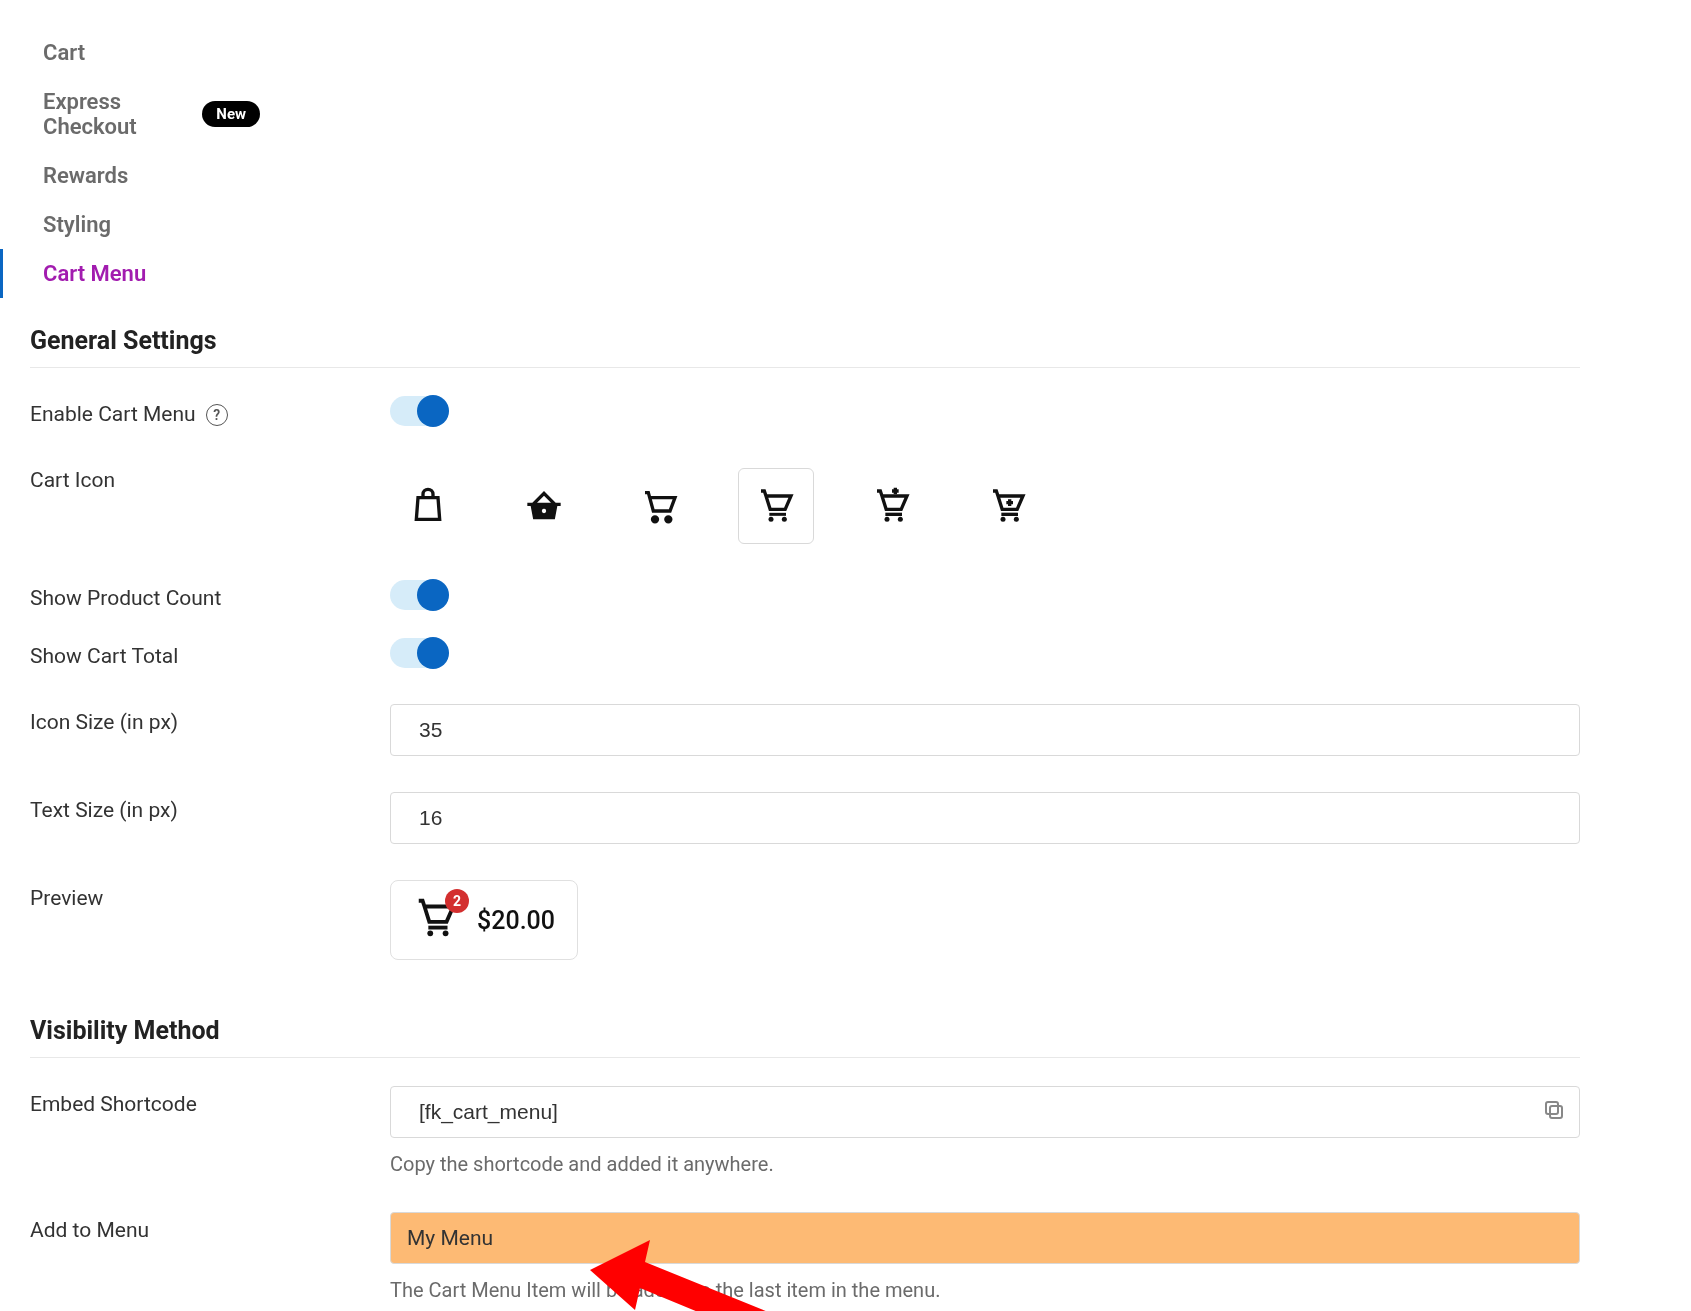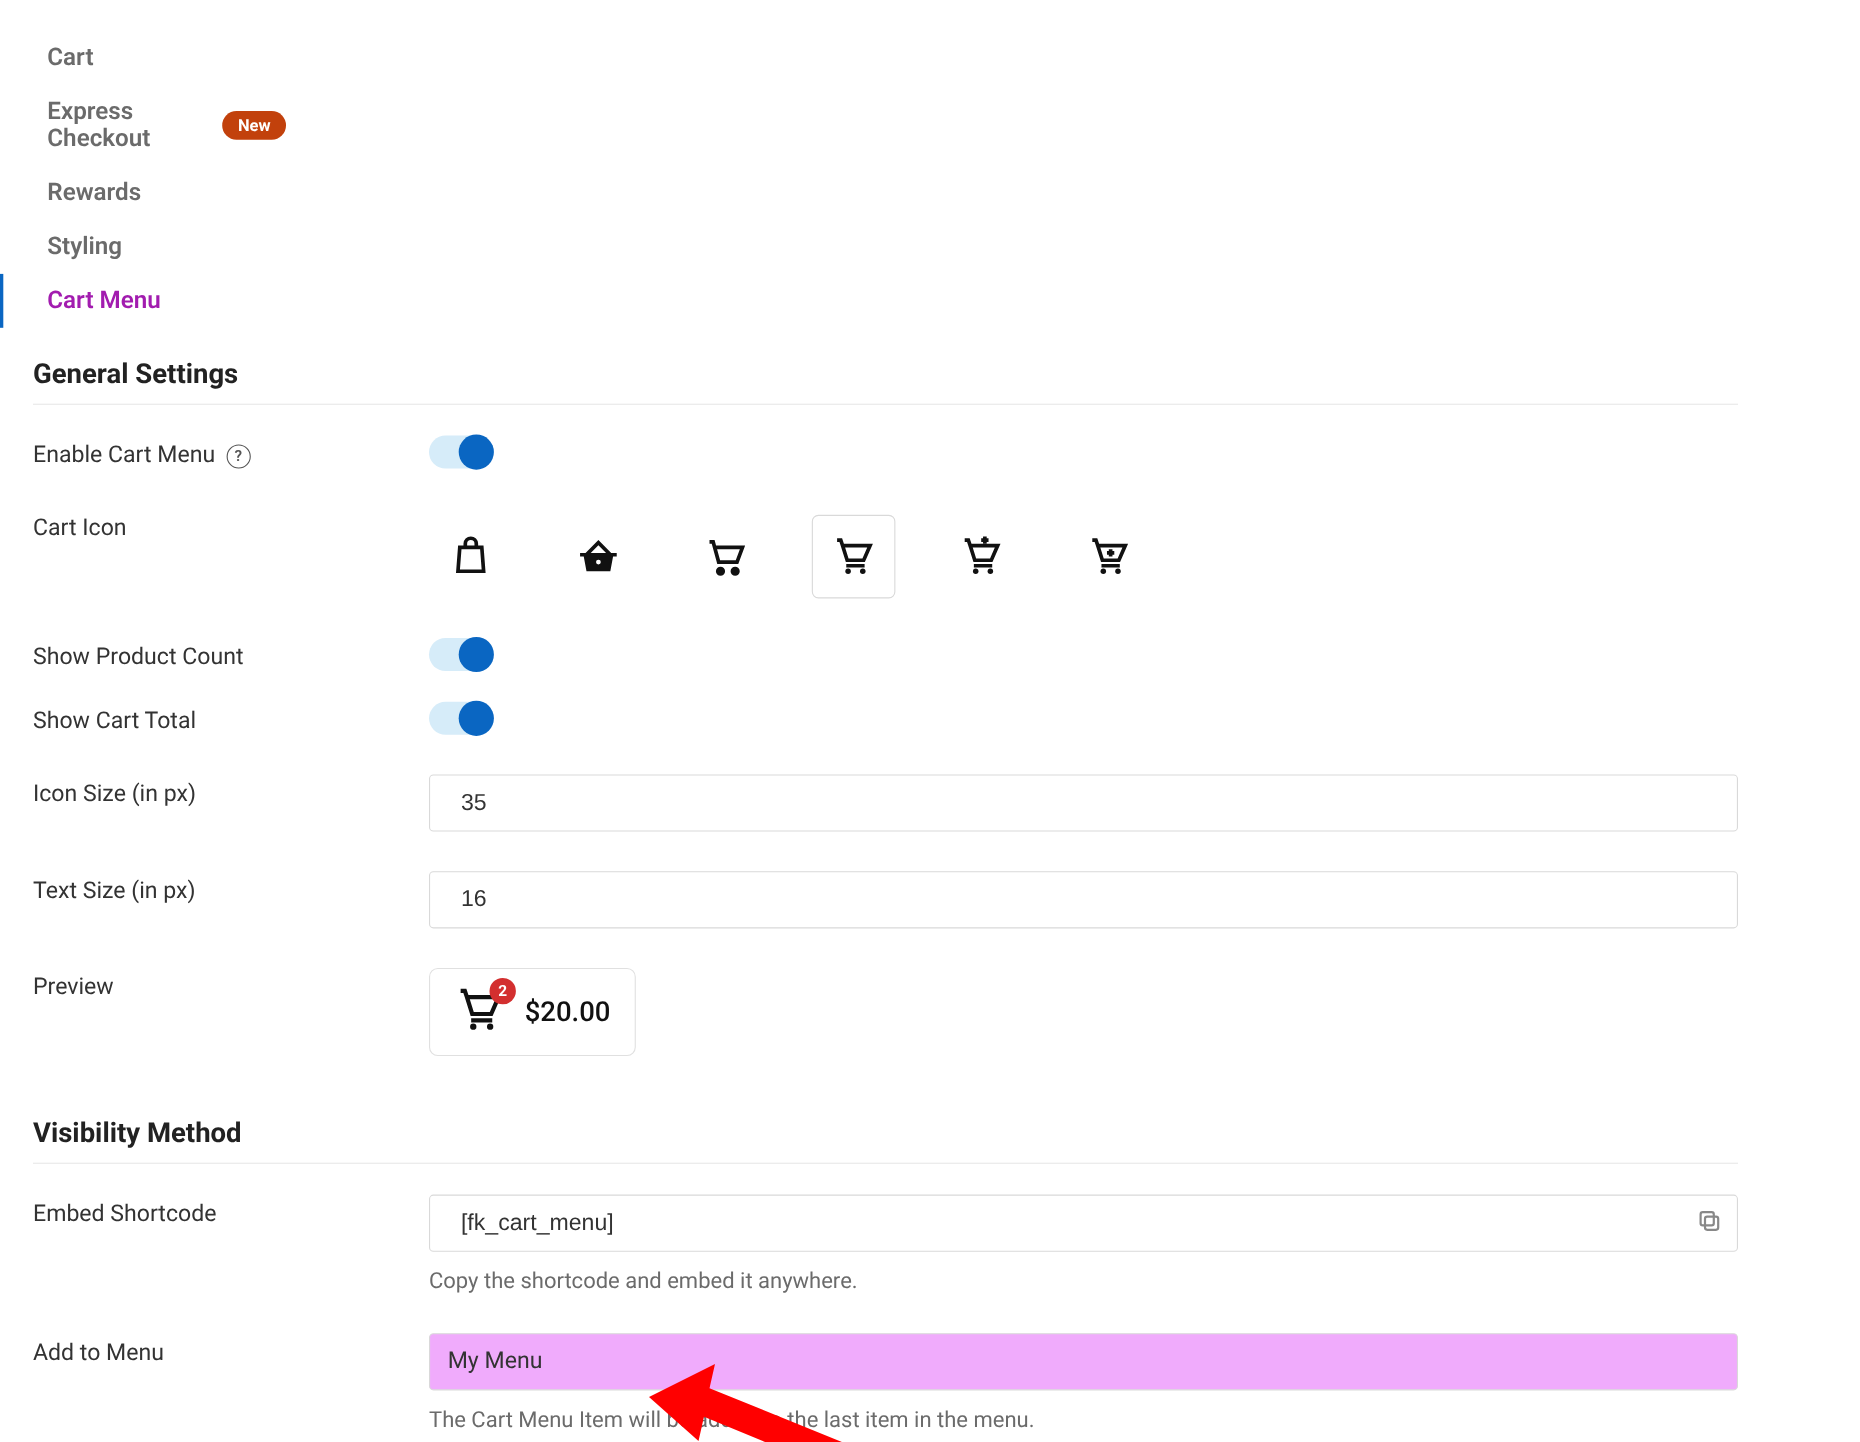--- a/index.html
+++ b/index.html
@@ -2,39 +2,39 @@
 <html><head>
 <meta charset="utf-8">
 <style>
   * { box-sizing: border-box; margin: 0; padding: 0; }
   body { font-family: -apple-system, BlinkMacSystemFont, "Segoe UI", Roboto, Helvetica, Arial, sans-serif; background:#fff; color:#1e1e1e; }
   .app { display:flex; min-height:100vh;flex-direction:column; }
   
   .sidebar { width:260px; padding:28px 0 0 0; }
   .side-item { padding:12px 0 12px 40px; font-size:22px; font-weight:600; color:#6b6b6b; cursor:pointer; border-left:3px solid transparent; display:flex; align-items:center; gap:12px;}
   .side-item.active { color:#a21caf; border-left:3px solid #0a66c2; }
-  .badge { background:#c2410c; color:#fff; font-size:15px; font-weight:700; padding:4px 14px; border-radius:20px; }
+  .badge { background:#000000; color:#fff; font-size:15px; font-weight:700; padding:4px 14px; border-radius:20px; }
   
   .main { flex:1; padding:28px 60px 80px 30px; max-width:1640px;}
   .section-title { font-size:25px; font-weight:700; color:#222; padding-bottom:12px; border-bottom:1px solid #e8e8e8; margin-bottom:28px;}
   .row { display:flex; align-items:flex-start; margin-bottom:36px; }
   .row.tight { margin-bottom:28px; }
   .label-col { width:360px; padding-top:6px; font-size:21px; color:#333; display:flex; align-items:flex-end; gap:10px;}
   .field-col { flex:1; }
   
   .toggle { position:relative; width:58px; height:30px; background:#d6ecf9; border-radius:30px; cursor:pointer; }
   .toggle .knob { position:absolute; top:-1px; right:-1px; width:32px; height:32px; background:#0a66c2; border-radius:50%; }
   
   .icon-picker { display:flex; gap:40px; align-items:center; padding-top:6px;}
   .icon-choice { width:76px; height:76px; display:flex; align-items:center; justify-content:center; border-radius:6px; cursor:pointer; }
   .icon-choice.selected { border:1px solid #d9d9d9; background:#fff; }
   .icon-choice svg { width:40px; height:40px; }
   
   .text-input { width:100%; height:52px; border:1px solid #d9d9d9; border-radius:4px; padding:0 28px; font-size:21px; color:#333; background:#fff;}
-  .select-like { width:100%; height:52px; border:1px solid #d9d9d9; border-radius:4px; padding:0 16px; font-size:21px; color:#333; display:flex; align-items:center; background:#f0abfc;}
+  .select-like { width:100%; height:52px; border:1px solid #d9d9d9; border-radius:4px; padding:0 16px; font-size:21px; color:#333; display:flex; align-items:center; background:#fdba74;}
   
   .preview-box { display:inline-flex; align-items:center; gap:18px; border:1px solid #e0e0e0; border-radius:8px; padding:14px 22px; cursor:pointer;}
   .preview-icon-wrap { position:relative; }
   .preview-icon-wrap svg { width:46px; height:46px; }
   .count-badge { position:absolute; top:-6px; right:-10px; background:#d32f2f; color:#fff; width:24px; height:24px; border-radius:50%; display:flex; align-items:center; justify-content:center; font-size:14px; font-weight:700;}
   .preview-price { font-size:25px; font-weight:500; color:#111;}
   
   .shortcode-wrap { position:relative; }
   .copy-icon { position:absolute; right:14px; top:50%; transform:translateY(-50%); cursor:pointer; }
   .helper { margin-top:14px; font-size:20px; color:#6b6b6b; }
@@ -202,21 +202,21 @@
       <div class="field-col">
         <div class="shortcode-wrap">
           <input class="text-input" readonly="" value="[fk_cart_menu]" style="">
           <span class="copy-icon">
             <svg width="24" height="24" viewBox="0 0 24 24" fill="none" stroke="#888" stroke-width="2">
                 <rect x="8" y="8" width="12" height="12" rx="2"></rect>
                 <rect x="4" y="4" width="12" height="12" rx="2"></rect>
               </svg>
           </span>
         </div>
-        <div class="helper">Copy the shortcode and embed it anywhere.</div>
+        <div class="helper">Copy the shortcode and added it anywhere.</div>
       </div>
     </div>
 
     <div class="row" style="position:relative;">
       <div class="label-col">
           <span>Add to Menu</span>
         </div>
       <div class="field-col">
         <div class="select-like">
             <span>My Menu</span>

